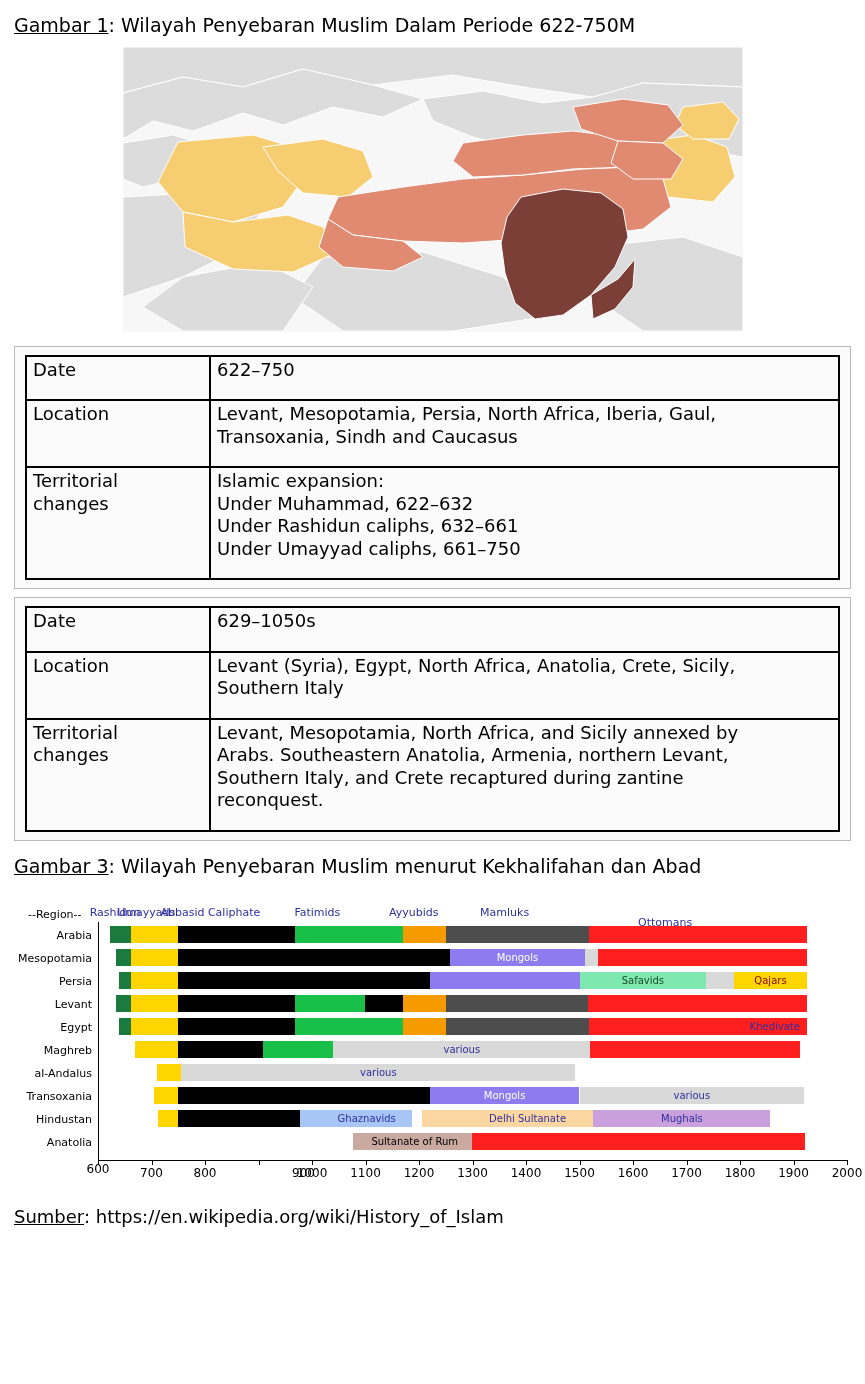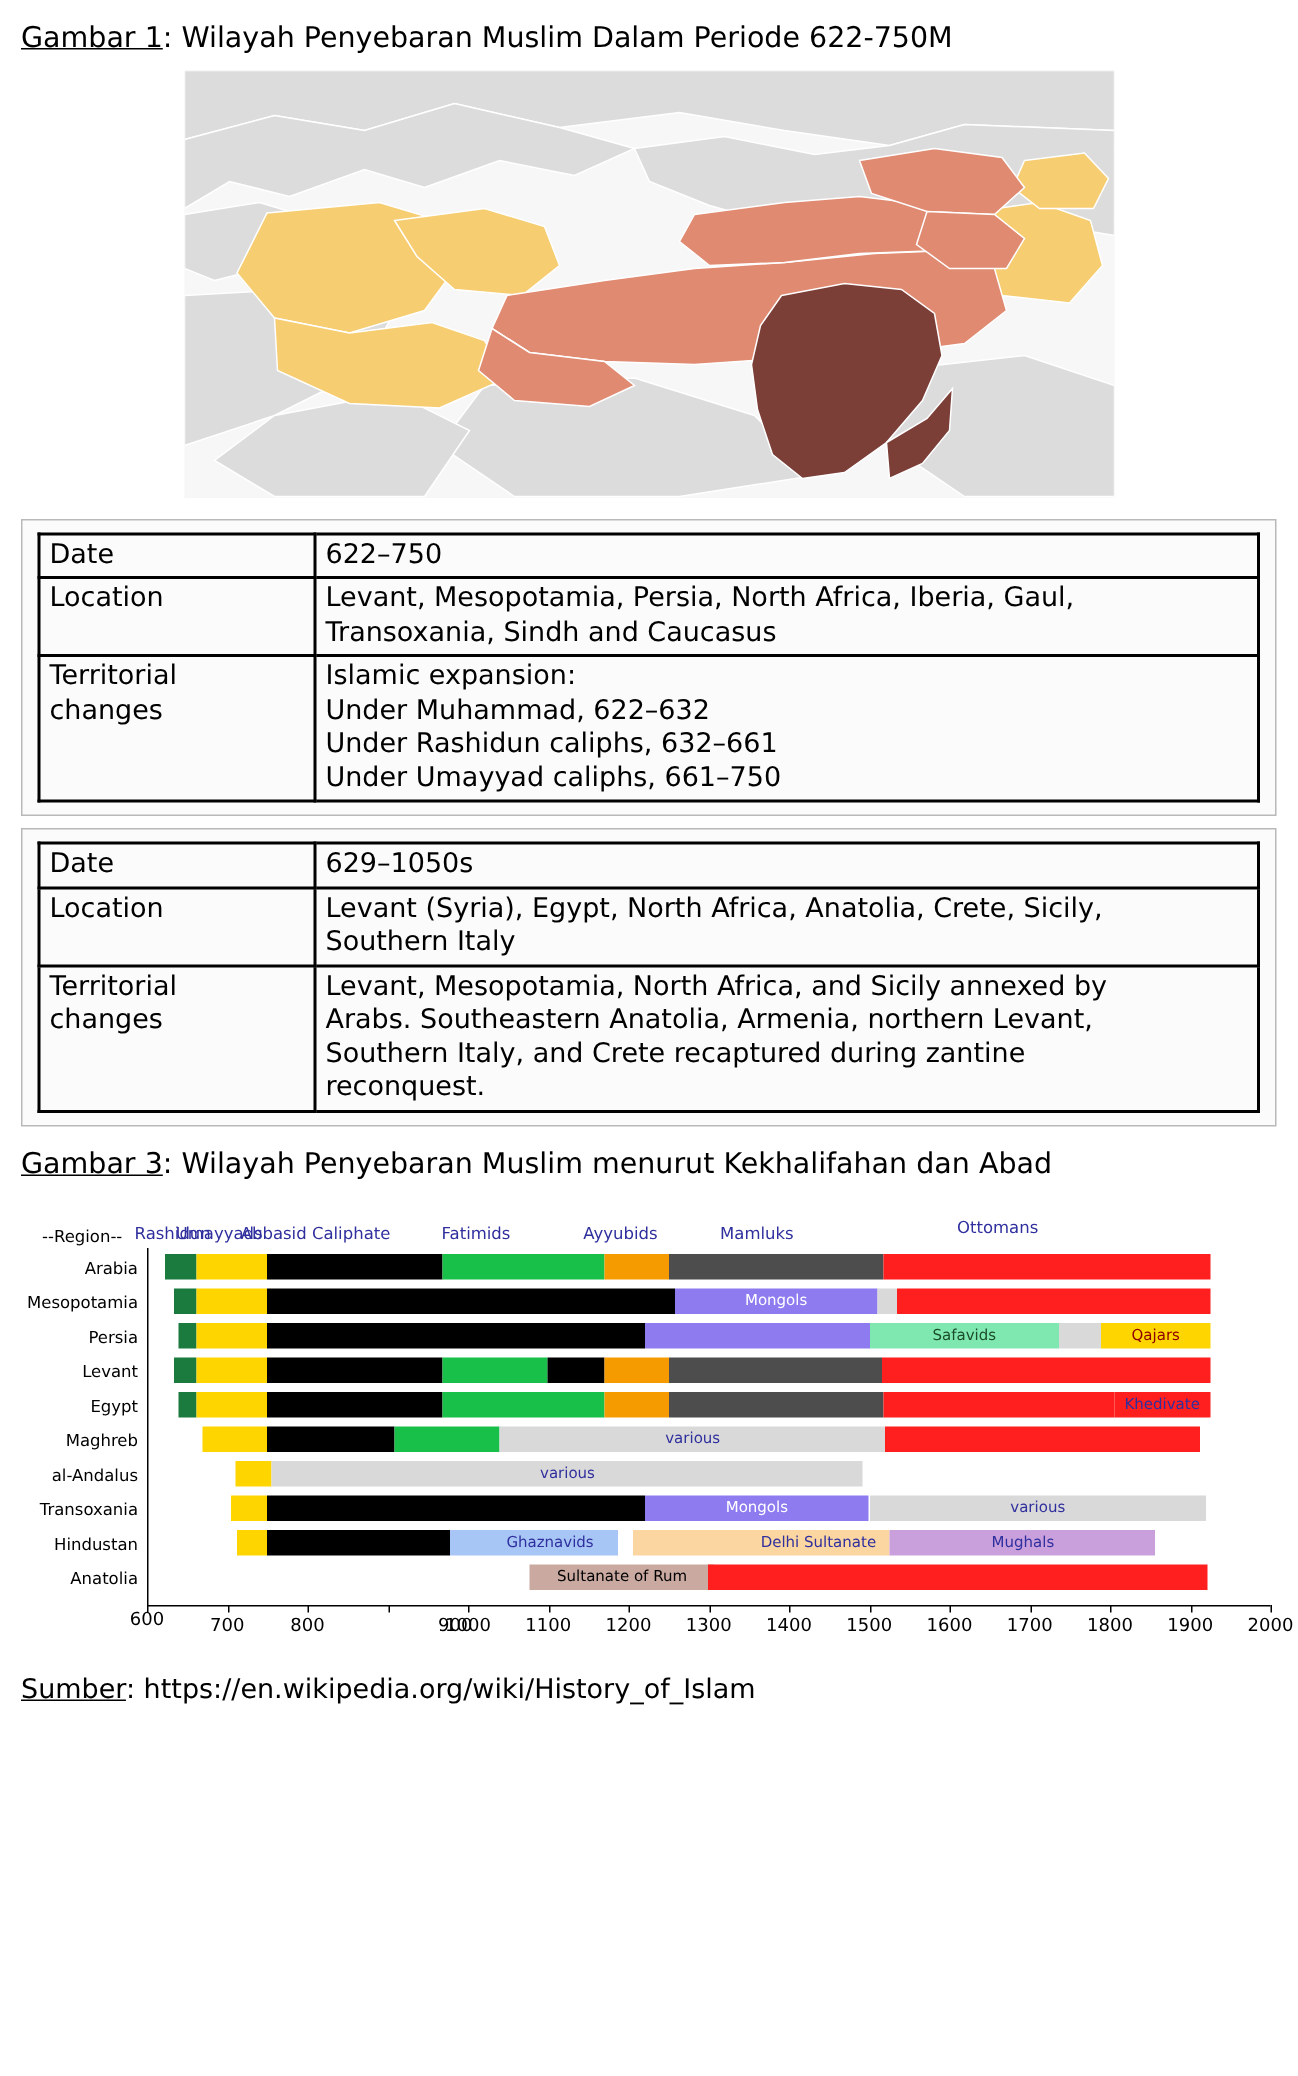--- a/index.html
+++ b/index.html
@@ -57,21 +57,21 @@
     box-sizing: border-box;
   }
   table.info {
     border-collapse: collapse;
     width: 100%;
     background: #fbfbfb;
     font-size: 18px;
   }
   table.info td {
     border: 2px solid #000;
-    padding: 2px 6px 3px 6px;
+    padding: 2px 6px 18px 6px;
     vertical-align: top;
     line-height: 1.25;
   }
   table.info td.key {
     width: 170px;
     white-space: pre-line;
   }
   table.info td.val {
     white-space: pre-line;
   }
@@ -256,21 +256,21 @@
   </div>
 
   <div class="chart-wrap">
     <div class="chart-inner" id="chart-inner">
         <div class="tl-era" style="left: 105.12px; top: 10px; color: rgb(47, 47, 158); transform: translateX(-50%);">Rashidun</div>
         <div class="tl-era" style="left: 136.15px; top: 10px; color: rgb(47, 47, 158); transform: translateX(-50%);">Umayyads</div>
         <div class="tl-era" style="left: 200.35px; top: 10px; color: rgb(47, 47, 158); transform: translateX(-50%);">Abbasid Caliphate</div>
         <div class="tl-era" style="left: 307.35px; top: 10px; color: rgb(47, 47, 158); transform: translateX(-50%);">Fatimids</div>
         <div class="tl-era" style="left: 403.65px; top: 10px; color: rgb(47, 47, 158); transform: translateX(-50%);">Ayyubids</div>
         <div class="tl-era" style="left: 494.6px; top: 10px; color: rgb(47, 47, 158); transform: translateX(-50%);">Mamluks</div>
-        <div class="tl-era" style="left: 655.1px; top: 6px; color: rgb(47, 47, 158); transform: translateX(-50%); text-align: center;">Ottomans</div>
+        <div class="tl-era" style="left: 655.1px; top: 20px; color: rgb(47, 47, 158); transform: translateX(-50%); text-align: center;">Ottomans</div>
         <div class="tl-region-head" style="left: 18px; top: 12px;">--Region--</div>
         <div class="tl-row-label" style="left: 0px; width: 82px; top: 33px;">Arabia</div>
         <div class="tl-bar" style="left: 99.77px; top: 30px; width: 20.865px; height: 17px; background: rgb(27, 122, 62);"></div>
         <div class="tl-bar" style="left: 120.635px; top: 30px; width: 47.615px; height: 17px; background: rgb(255, 213, 0);"></div>
         <div class="tl-bar" style="left: 168.25px; top: 30px; width: 117.165px; height: 17px; background: rgb(0, 0, 0);"></div>
         <div class="tl-bar" style="left: 285.415px; top: 30px; width: 108.07px; height: 17px; background: rgb(24, 192, 74);"></div>
         <div class="tl-bar" style="left: 393.485px; top: 30px; width: 42.265px; height: 17px; background: rgb(245, 155, 0);"></div>
         <div class="tl-bar" style="left: 435.75px; top: 30px; width: 142.845px; height: 17px; background: rgb(77, 77, 77);"></div>
         <div class="tl-bar" style="left: 578.595px; top: 30px; width: 218.28px; height: 17px; background: rgb(255, 31, 31);"></div>
         <div class="tl-row-label" style="left: 0px; width: 82px; top: 56px;">Mesopotamia</div>
@@ -327,21 +327,21 @@
         <div class="tl-bar" style="left: 419.7px; top: 191px; width: 149.8px; height: 17px; background: rgb(142, 123, 240);"></div>
         <div class="tl-seg-label" style="left: 419.7px; top: 191px; width: 149.8px; color: rgb(255, 255, 255);">Mongols</div>
         <div class="tl-bar" style="left: 569.5px; top: 191px; width: 224.7px; height: 17px; background: rgb(217, 217, 217);"></div>
         <div class="tl-seg-label" style="left: 569.5px; top: 191px; width: 224.7px; color: rgb(47, 47, 158);">various</div>
         <div class="tl-row-label" style="left: 0px; width: 82px; top: 217px;">Hindustan</div>
         <div class="tl-bar" style="left: 147.92px; top: 214px; width: 20.33px; height: 17px; background: rgb(255, 213, 0);"></div>
         <div class="tl-bar" style="left: 168.25px; top: 214px; width: 121.445px; height: 17px; background: rgb(0, 0, 0);"></div>
         <div class="tl-bar" style="left: 289.695px; top: 214px; width: 111.815px; height: 17px; background: rgb(168, 198, 245);"></div>
         <div class="tl-seg-label" style="left: 289.695px; top: 214px; width: 134px; color: rgb(47, 47, 158);">Ghaznavids</div>
         <div class="tl-bar" style="left: 412.21px; top: 214px; width: 171.2px; height: 17px; background: rgb(251, 214, 160);"></div>
-        <div class="tl-seg-label" style="left: 418px; top: 214px; width: 171.2px; color: rgb(47, 47, 158); padding-left: 32px;">Delhi Sultanate</div>
+        <div class="tl-seg-label" style="left: 400px; top: 214px; width: 171.2px; color: rgb(47, 47, 158); padding-left: 32px;">Delhi Sultanate</div>
         <div class="tl-bar" style="left: 583.41px; top: 214px; width: 177.085px; height: 17px; background: rgb(201, 160, 220);"></div>
         <div class="tl-seg-label" style="left: 583.41px; top: 214px; width: 177.085px; color: rgb(47, 47, 158);">Mughals</div>
         <div class="tl-row-label" style="left: 0px; width: 82px; top: 240px;">Anatolia</div>
         <div class="tl-bar" style="left: 343.195px; top: 237px; width: 123.05px; height: 17px; background: rgb(201, 169, 160);"></div>
         <div class="tl-seg-label" style="left: 343.195px; top: 237px; width: 123.05px; color: rgb(0, 0, 0);">Sultanate of Rum</div>
         <div class="tl-bar" style="left: 461.965px; top: 237px; width: 333.305px; height: 17px; background: rgb(255, 31, 31);"></div>
         <div class="tl-axis" style="top: 264px; left: 88px; width: 749px;"></div>
         <div class="tl-vline" style="left: 88px; top: 26px; height: 238px;"></div>
         <div class="tl-tick" style="left: 88px; top: 264px;"></div>
         <div class="tl-tick-label" style="left: 88px; top: 266px;">600</div>

